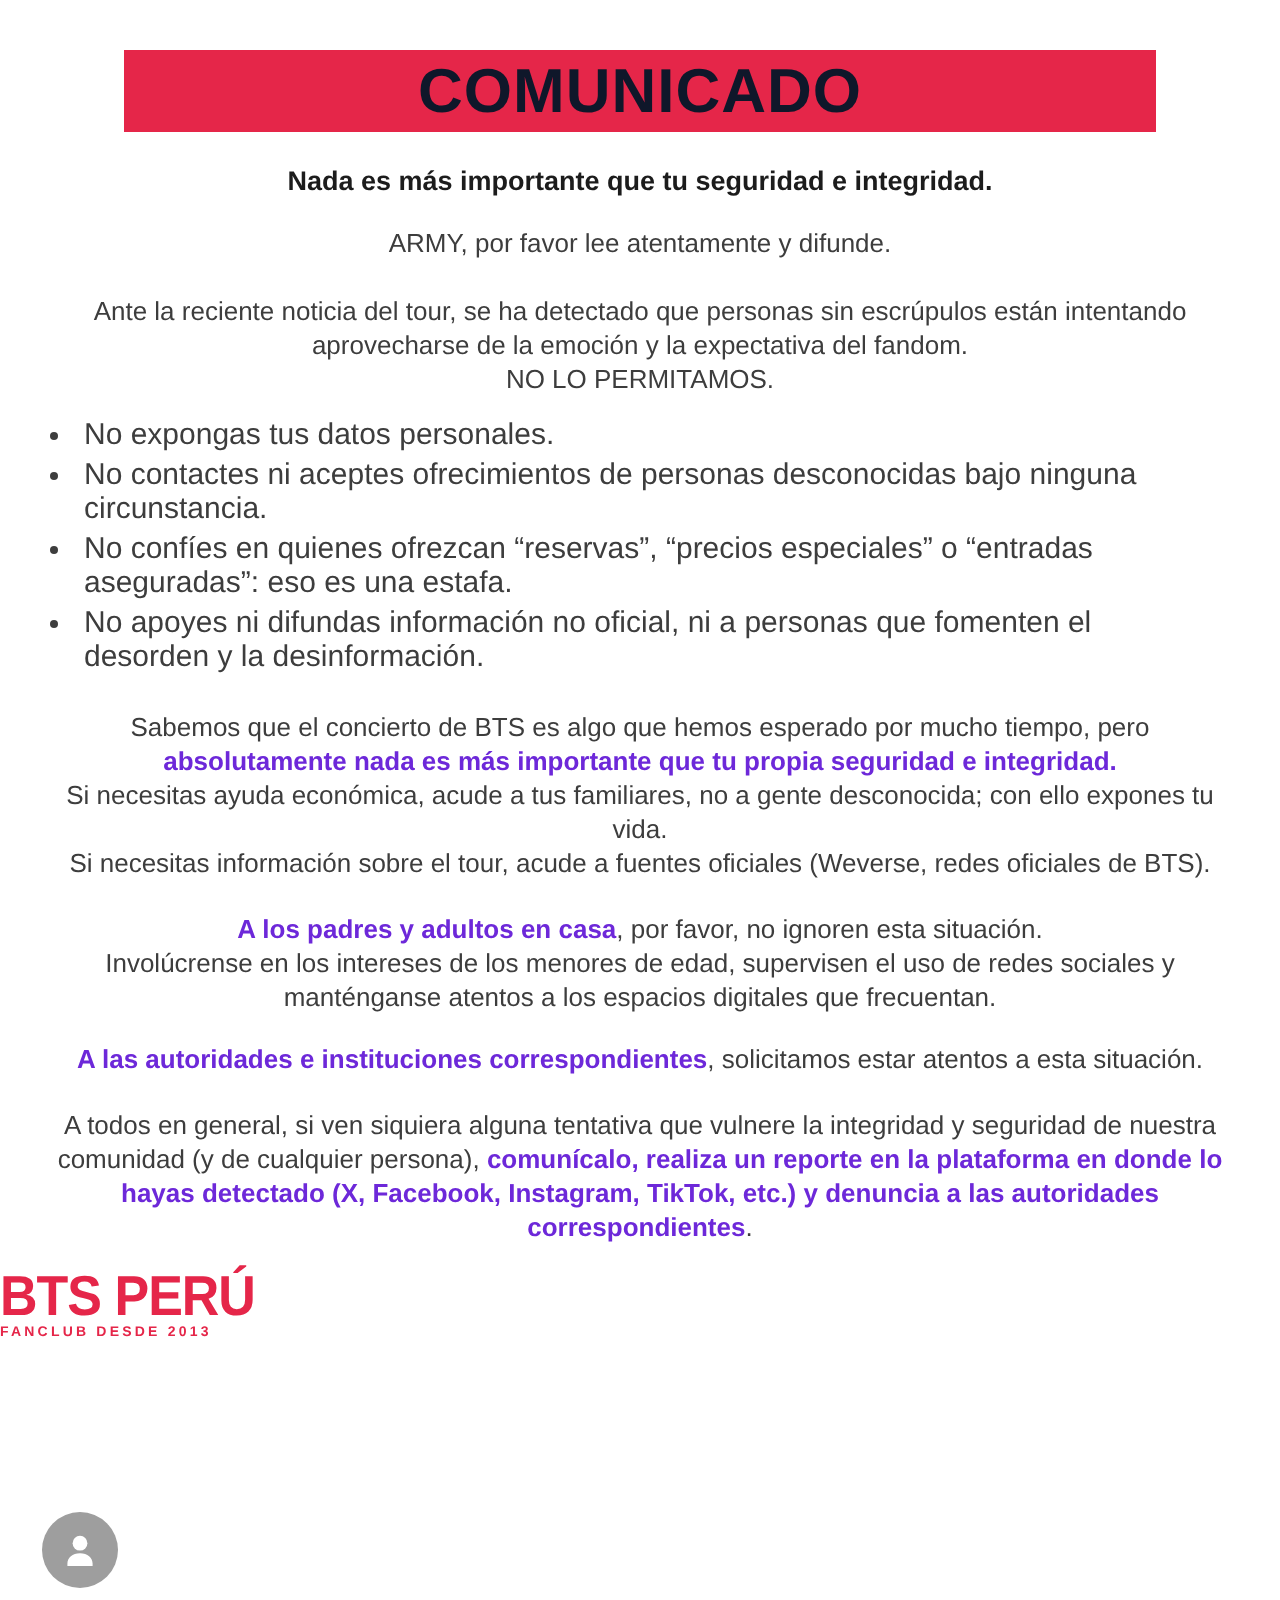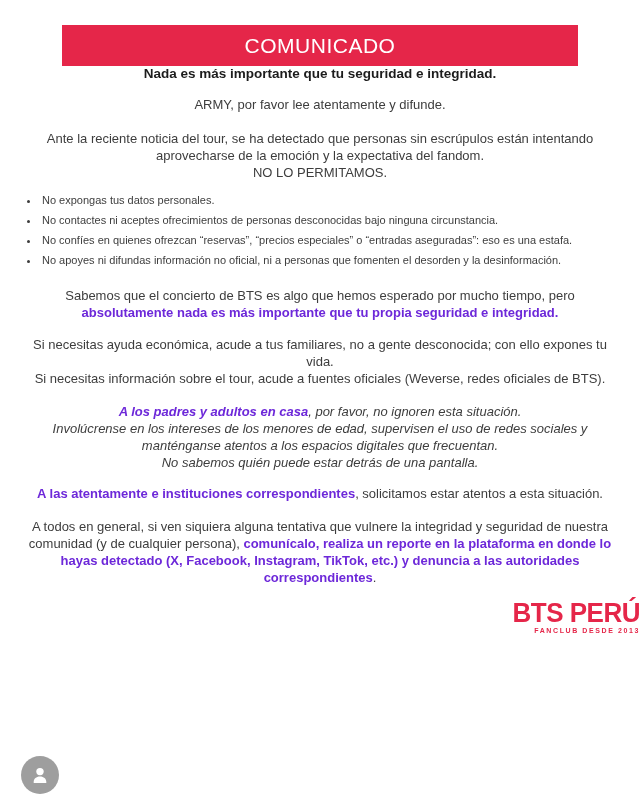--- a/index.html
+++ b/index.html
@@ -18,64 +18,65 @@
     width: 516px;
     height: 41px;
     margin: 0 auto;
     background: #e52649;
     display: flex;
     align-items: center;
     justify-content: center;
   }
   .banner-title {
     margin: 0;
-    color: #ffffff;
-    font-size: 21px;
-    font-weight: normal;
+    color: #0f172a;
+    font-size: 31px;
+    font-weight: bold;
     letter-spacing: 0.5px;
   }
 
   p { margin: 0; }
   .center { text-align: center; }
   .t { font-size: 13px; line-height: 17px; }
 
   .headline {
+    margin-top: 17px;
     font-size: 13.5px;
     font-weight: bold;
     color: #1c1c1c;
   }
   .army { margin-top: 15px; }
   .context { margin-top: 17px; padding: 0 22px; }
   .emphasis { display: block; }
 
   ul.rules {
     margin: 11px 30px 0 26px;
     padding-left: 14px;
     list-style: disc outside;
   }
   ul.rules li {
-    font-size: 11px;
+    font-size: 15px;
     line-height: 17px;
     margin-bottom: 3px;
     padding-left: 2px;
   }
 
   .group { margin-top: 0; padding: 0 24px; }
   .g-concert    { margin-top: 18px; }
-  .g-help       { margin-top: 15px; }
-  .g-parents    { margin-top: 16px; padding: 0 30px; font-style: italic; }
+  .g-help       { }
+  .g-parents    { margin-top: 16px; padding: 0 30px; }
   .g-authority  { margin-top: 14px; padding: 0 14px; }
   .g-everyone   { margin-top: 16px; padding: 0 20px; }
   .closing      { margin-top: 17px; letter-spacing: 0.2px; }
 
   strong, .b { font-weight: bold; color: #6d28d9; }
 
   .footer-logo {
     margin-top: 13px;
-    text-align: right;
+    text-align: left;
     color: #e52649;
     line-height: 1;
   }
   .logo-text {
     display: inline-block;
     font-weight: bold;
     font-size: 26px;
     letter-spacing: -0.5px;
     transform: scaleY(1.08);
   }
@@ -135,26 +136,25 @@
   <div class="group g-help">
     <p class="center t">Si necesitas ayuda económica, acude a tus familiares, no a gente desconocida; con ello expones tu vida.</p>
     <p class="center t">Si necesitas información sobre el tour, acude a fuentes oficiales (Weverse, redes oficiales de BTS).</p>
   </div>
 
   <div class="group g-parents">
     <p class="center t">
       <strong>A los padres y adultos en casa</strong><span>, por favor, no ignoren esta situación.</span>
     </p>
     <p class="center t">Involúcrense en los intereses de los menores de edad, supervisen el uso de redes sociales y manténganse atentos a los espacios digitales que frecuentan.</p>
-    <p class="center t">No sabemos quién puede estar detrás de una pantalla.</p>
   </div>
 
   <div class="group g-authority">
     <p class="center t">
-      <strong>A las atentamente e instituciones correspondientes</strong><span>, solicitamos estar atentos a esta situación.</span>
+      <strong>A las autoridades e instituciones correspondientes</strong><span>, solicitamos estar atentos a esta situación.</span>
     </p>
   </div>
 
   <div class="group g-everyone">
     <p class="center t">
       <span>A todos en general, si ven siquiera alguna tentativa que vulnere la integridad y seguridad de nuestra comunidad (y de cualquier persona), </span><strong>comunícalo, realiza un reporte en la plataforma en donde lo hayas detectado (X, Facebook, Instagram, TikTok, etc.) y denuncia a las autoridades correspondientes</strong><span>.</span>
     </p>
   </div>
 
 

